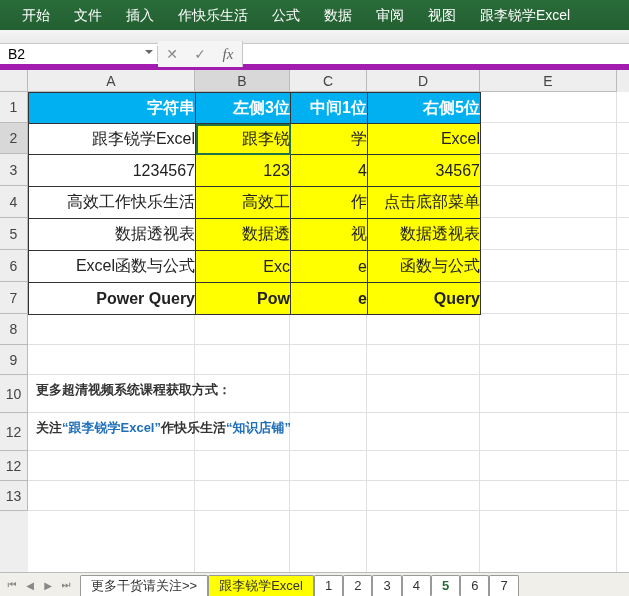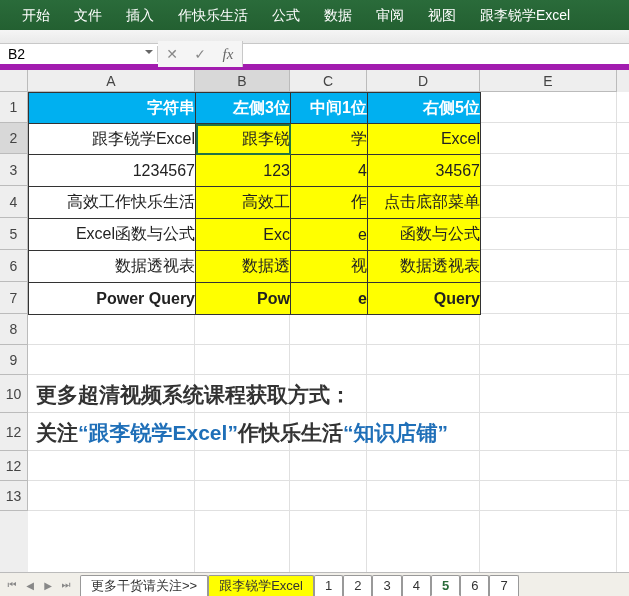--- a/index.html
+++ b/index.html
@@ -162,21 +162,21 @@
     font-weight:bold;
   }
   .data-table td.col-a { background:#fff; color:#222; }
   .data-table td.col-bcd { background:#ffff00; color:#222; }
   .sel-cell { outline:2px solid #217346; outline-offset:-2px; position:relative; z-index:2;}
 
   
   .promo {
     position:absolute;
     left:8px;
-    font-size:21px;
+    font-size:13px;
     font-weight:bold;
     color:#333;
     white-space:nowrap;
   }
   .promo .blue { color:#1f6fb8; }
 
   
   .grid-row {
     position:absolute;
     left:0;right:0;
@@ -330,30 +330,30 @@
             <td class="col-bcd">4</td>
             <td class="col-bcd">34567</td>
           </tr>
           <tr style="height: 32px; font-family: Liberation Mono, monospace;">
             <td class="col-a">高效工作快乐生活</td>
             <td class="col-bcd">高效工</td>
             <td class="col-bcd">作</td>
             <td class="col-bcd">点击底部菜单</td>
           </tr>
           <tr style="height: 32px;">
+            <td class="col-a">数据透视表</td>
+            <td class="col-bcd">数据透</td>
+            <td class="col-bcd">视</td>
+            <td class="col-bcd">数据透视表</td>
+          </tr>
+          <tr style="height: 32px;">
             <td class="col-a">Excel函数与公式</td>
             <td class="col-bcd">Exc</td>
             <td class="col-bcd">e</td>
             <td class="col-bcd">函数与公式</td>
-          </tr>
-          <tr style="height: 32px;">
-            <td class="col-a">数据透视表</td>
-            <td class="col-bcd">数据透</td>
-            <td class="col-bcd">视</td>
-            <td class="col-bcd">数据透视表</td>
           </tr>
           <tr style="height: 32px; font-weight: bold;">
             <td class="col-a">Power Query</td>
             <td class="col-bcd">Pow</td>
             <td class="col-bcd">e</td>
             <td class="col-bcd">Query</td>
           </tr>
         </tbody>
       </table>
       <div class="promo" style="top: 289px;">更多超清视频系统课程获取方式：</div>

